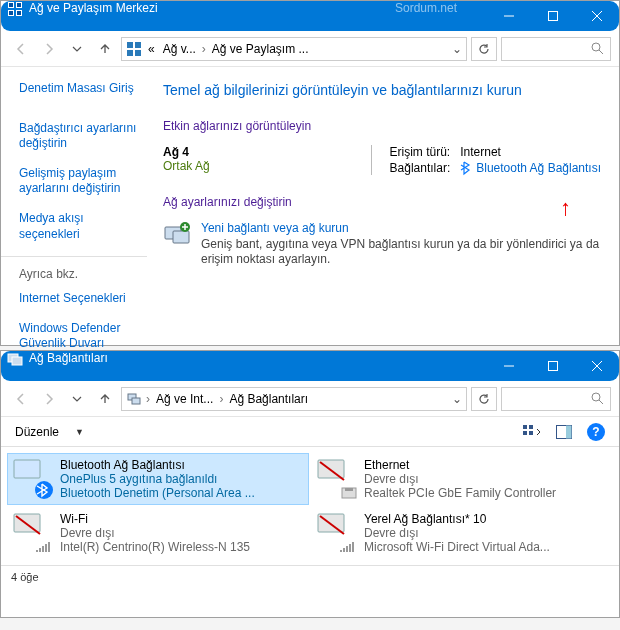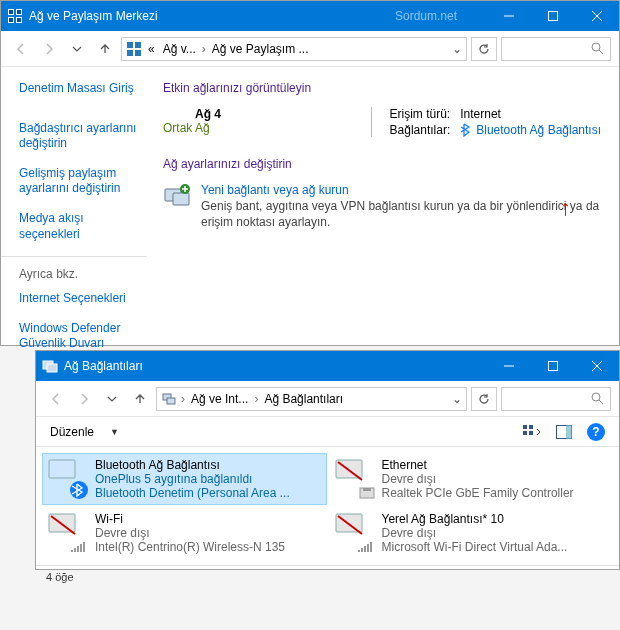--- a/index.html
+++ b/index.html
@@ -9,21 +9,21 @@
     --muted:#6d6d6d;
     --border:#ccc;
     --panel-border:#a0a0a0;
     --bg:#ffffff;
     --light:#f0f0f0;
     --hover:#cce8ff;
   }
   *{box-sizing:border-box;font-family:"Segoe UI",Tahoma,sans-serif;}
   body{margin:0;background:#f4f4f4;width:620px;height:630px;overflow:hidden;font-size:12px;color:var(--text);}
   .win{background:var(--bg);border:1px solid var(--panel-border);margin:0 0 4px 0;position:relative;}
-  .titlebar{background:var(--win-blue);color:#fff;height:30px;display:flex;align-items:center;padding:0 0 0 6px;}
+  .titlebar{background:var(--win-blue);color:#fff;height:30px;display:flex;padding:0 0 0 6px;border-radius:9px;}
   .titlebar .ticon{width:16px;height:16px;margin-right:6px;display:flex;flex-wrap:wrap;}
   .ticon span{width:6px;height:6px;border:1px solid #fff;margin:1px;background:#0051a3;}
   .titlebar .title{flex:1;font-size:12px;}
   .titlebar .watermark{opacity:.55;margin-right:30px;font-weight:400;}
   .winbtns{display:flex;height:100%;}
   .winbtns div{width:44px;height:100%;display:flex;align-items:center;justify-content:center;}
   .winbtns svg{stroke:#fff;stroke-width:1;fill:none;}
 
   .addrbar{height:36px;border-bottom:1px solid #e5e5e5;display:flex;align-items:center;padding:4px 8px;gap:4px;}
   .navbtn{width:24px;height:24px;display:flex;align-items:center;justify-content:center;color:#555;border-radius:2px;}
@@ -39,21 +39,21 @@
   .body{display:flex;min-height:230px;}
   .sidebar{width:150px;padding:14px 4px 14px 18px;}
   .sidebar a{display:block;color:var(--link);text-decoration:none;margin-bottom:14px;line-height:1.3;}
   .sidebar .spacer{height:10px;}
   .sidebar .sec-title{color:#606060;margin-bottom:10px;}
   .content{flex:1;padding:14px 18px 8px 12px;}
   h1.link{color:var(--link);font-weight:400;font-size:14px;margin:0 0 18px 0;line-height:1.4;}
   .sub{color:#4c1d95;margin:0 0 12px 0;}
   .netbox{display:flex;align-items:flex-start;gap:30px;margin:8px 0 20px 0;}
   .netbox .left{flex:1;}
-  .netbox .left .nm{font-weight:700;margin-left:32px;}
+  .netbox .left .nm{font-weight:700;}
   .netbox .left .tp{color:#4d7c0f;}
   .netbox .right{border-left:1px solid #bbb;padding-left:18px;display:grid;grid-template-columns:auto auto;gap:2px 10px;align-items:start;}
   .netbox .right .lbl{color:#000;white-space:nowrap;}
   .netbox .right a{color:var(--link);text-decoration:none;}
   .bt-link{display:flex;align-items:flex-start;gap:4px;}
   .bt-icon{width:12px;height:14px;flex-shrink:0;position:relative;}
   .arrow-red{position:absolute;color:#e00;font-size:22px;font-weight:bold;line-height:1;}
   .arrow-up{pointer-events:none;}
   .taskrow{display:flex;align-items:flex-start;gap:10px;margin:8px 0 4px 0;}
   .taskrow .ticon2{width:28px;height:28px;flex-shrink:0;position:relative;}
@@ -169,20 +169,21 @@
       <a>Bağdaştırıcı ayarlarını değiştirin</a>
       <a>Gelişmiş paylaşım ayarlarını değiştirin</a>
       <a>Medya akışı seçenekleri</a>
       <div style="border-top:1px solid #e0e0e0;margin:4px 0 10px -18px;"></div>
       <div class="sec-title">Ayrıca bkz.</div>
       <a>Internet Seçenekleri</a>
       <a>Windows Defender Güvenlik Duvarı</a>
     </div>
 
     <div class="content" style="position:relative;">
+      <h1 class="link">Temel ağ bilgilerinizi görüntüleyin ve bağlantılarınızı kurun</h1>
       <div class="sub">Etkin ağlarınızı görüntüleyin</div>
 
       <div class="netbox">
         <div class="left">
           <div class="nm">Ağ 4</div>
           <div class="tp">Ortak Ağ</div>
         </div>
         <div class="right">
           <span class="lbl">Erişim türü:</span>
           <span>Internet</span>
@@ -212,21 +213,21 @@
         </div>
         <div>
           <a href="#">Yeni bağlantı veya ağ kurun</a>
           <div class="desc">Geniş bant, aygıtına veya VPN bağlantısı kurun ya da bir yönlendirici ya da erişim noktası ayarlayın.</div>
         </div>
       </div>
     </div>
   </div>
 </div>
 
-<div class="win" style="height:220px;margin-left:35px;">
+<div class="win" style="height:268px;">
   <div class="titlebar">
     <span class="ticon" style="flex-wrap:nowrap;width:auto;">
       <svg width="16" height="16">
           <rect x="1" y="3" width="10" height="8" fill="#cde" stroke="#fff"></rect>
           <rect x="5" y="6" width="10" height="8" fill="#cde" stroke="#fff"></rect>
         </svg>
     </span>
     <span class="title">Ağ Bağlantıları</span>
     <div class="winbtns">
       <div>

